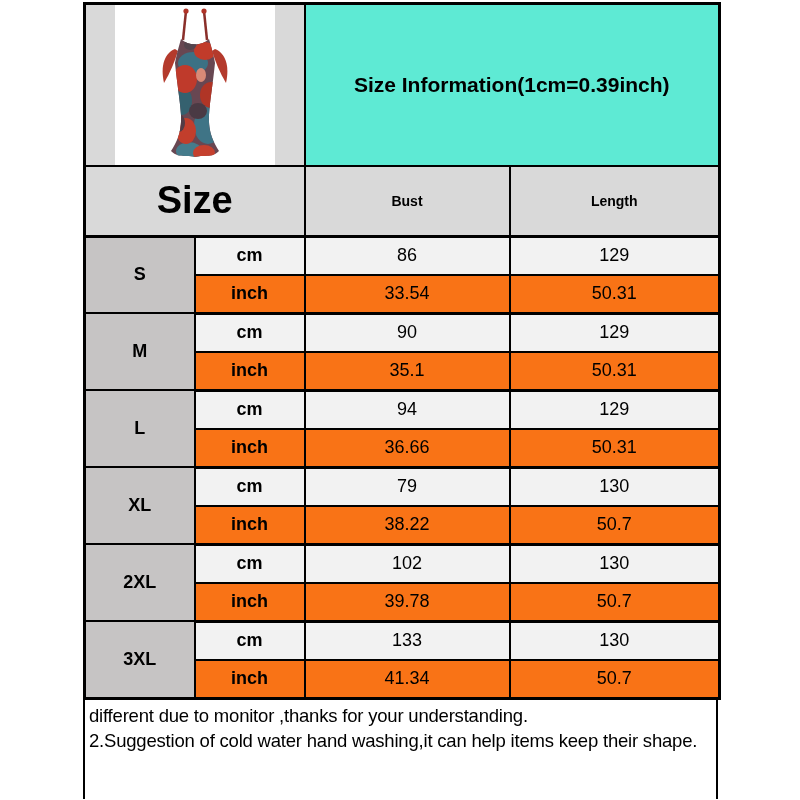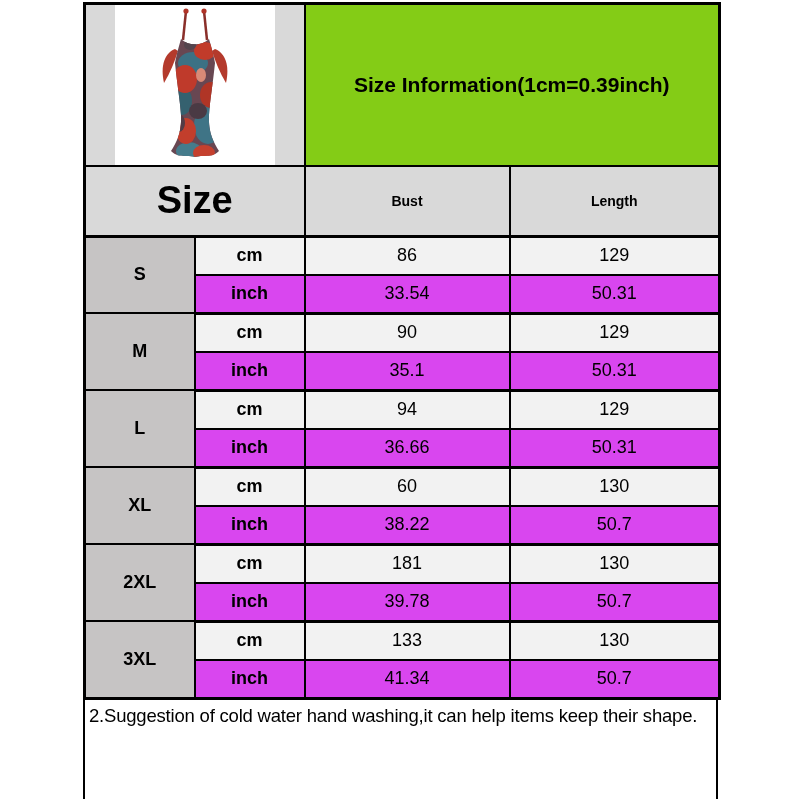--- a/index.html
+++ b/index.html
@@ -45,41 +45,41 @@
   .photo-wrap {
     width: 160px;
     height: 160px;
     margin: 0 auto;
     background: #ffffff;
     display: flex;
     align-items: center;
     justify-content: center;
   }
   td.info-cell {
-    background: #84cc16;
+    background: #5eead4;
     border-bottom: 3px solid #000;
     font-weight: bold;
     font-size: 21px;
     letter-spacing: 0px;
   }
 
   
   tr.row-head { height: 70px; }
   tr.row-head td {
     background: #d9d9d9;
     font-weight: bold;
     border-bottom: 3px solid #000;
   }
   td.size-big { font-size: 38px; }
   td.col-head { font-size: 14px; }
 
   
   tr.cm-row td, tr.inch-row td { height: 36px; font-size: 18px; }
   tr.cm-row td   { background: #f2f2f2; text-align: center; }
-  tr.inch-row td { background: #d946ef; }
+  tr.inch-row td { background: #f97316; }
   tr.inch-row td { border-bottom: 3px solid #000; }
   td.size-label {
     background: #c6c4c4 !important;
     font-weight: bold;
     font-size: 19px;
   }
   td.unit-cell { font-weight: bold; }
 
   
   .attention {
@@ -187,33 +187,33 @@
     </tr>
     <tr class="inch-row">
       <td class="unit-cell">inch</td>
       <td>36.66</td>
       <td>50.31</td>
     </tr>
 
     <tr class="cm-row">
       <td rowspan="2" class="size-label">XL</td>
       <td class="unit-cell">cm</td>
-      <td>60</td>
+      <td>79</td>
       <td>130</td>
     </tr>
     <tr class="inch-row">
       <td class="unit-cell">inch</td>
       <td>38.22</td>
       <td>50.7</td>
     </tr>
 
     <tr class="cm-row">
       <td rowspan="2" class="size-label">2XL</td>
       <td class="unit-cell">cm</td>
-      <td>181</td>
+      <td>102</td>
       <td>130</td>
     </tr>
     <tr class="inch-row">
       <td class="unit-cell">inch</td>
       <td>39.78</td>
       <td>50.7</td>
     </tr>
 
     <tr class="cm-row">
       <td rowspan="2" class="size-label">3XL</td>
@@ -223,15 +223,16 @@
     </tr>
     <tr class="inch-row">
       <td class="unit-cell">inch</td>
       <td>41.34</td>
       <td>50.7</td>
     </tr>
   </tbody>
     </table>
 
   <div class="attention">
+    <div>different due to monitor ,thanks for your understanding.</div>
     <div>2.Suggestion of cold water hand washing,it can help items keep their shape.</div>
   </div>
 </div>
 
 </body></html>

